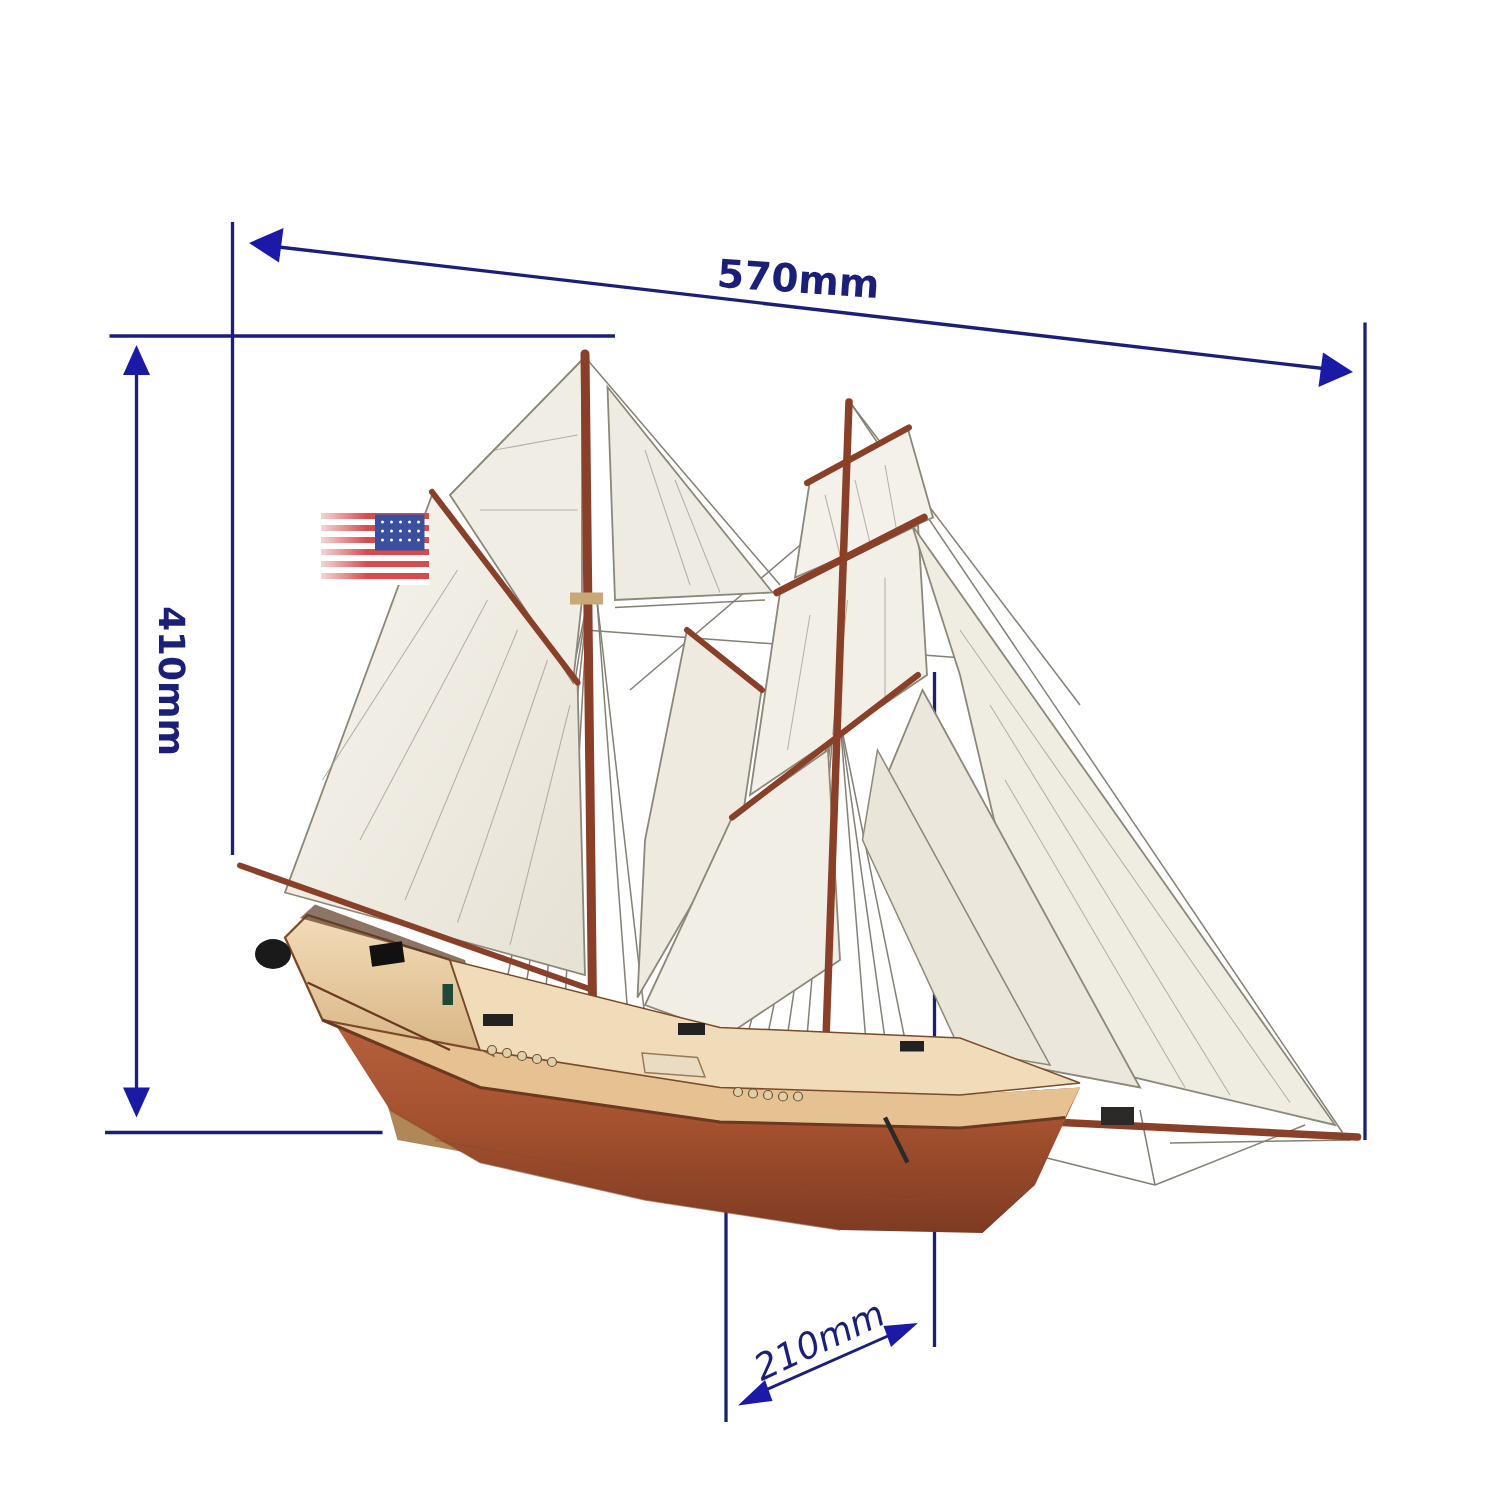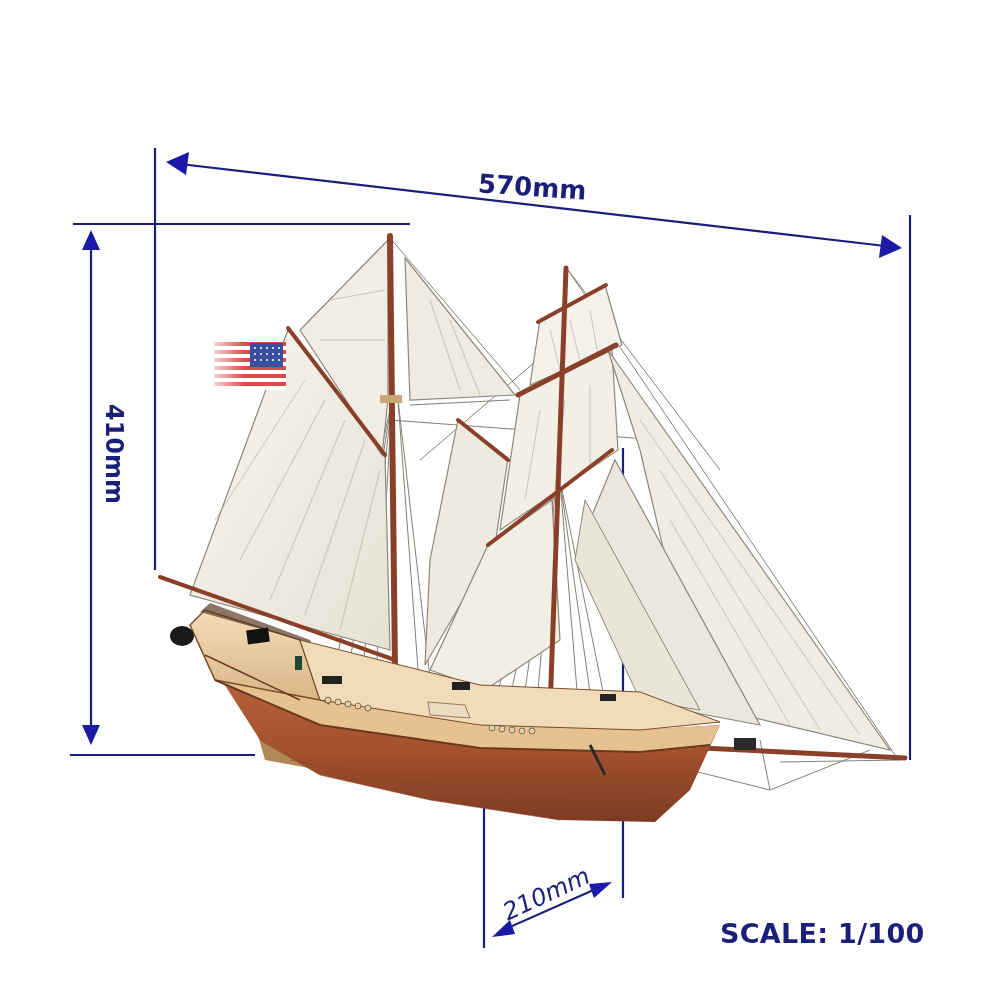--- a/index.html
+++ b/index.html
@@ -225,14 +225,13 @@
 
         <line x1="590" y1="745" x2="605" y2="775" stroke="#2c2a28" stroke-width="3"></line>
       </g>
     </g>
   </svg>
 
   
   <div class="dim-label" id="label-length">570mm</div>
   <div class="dim-label" id="label-height">410mm</div>
   <div class="dim-label" id="label-beam">210mm</div>
-  <div class="dim-label" id="label-scale">SCALE: 1/100</div>
 </div>
 
 </body></html>

